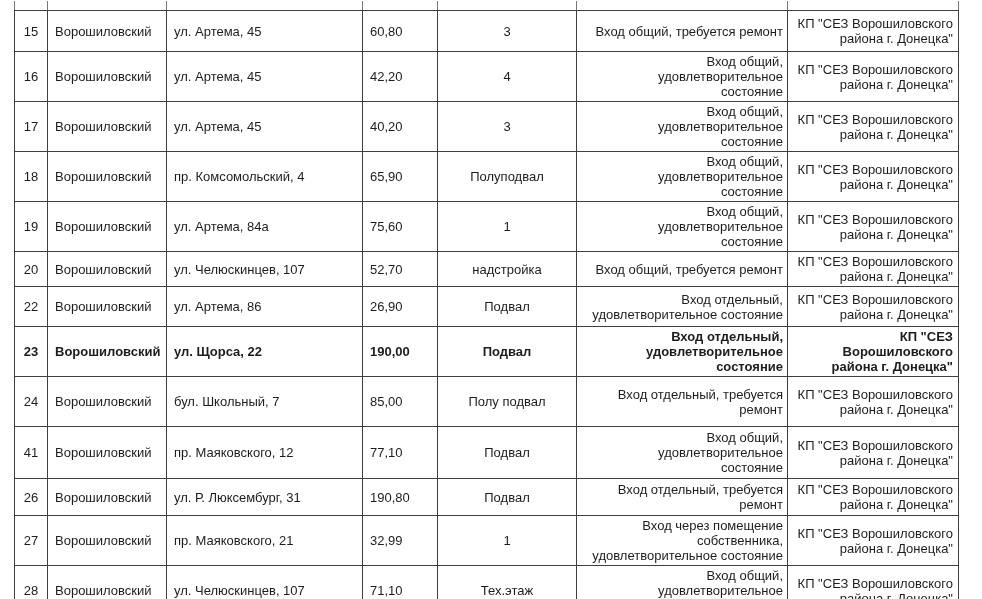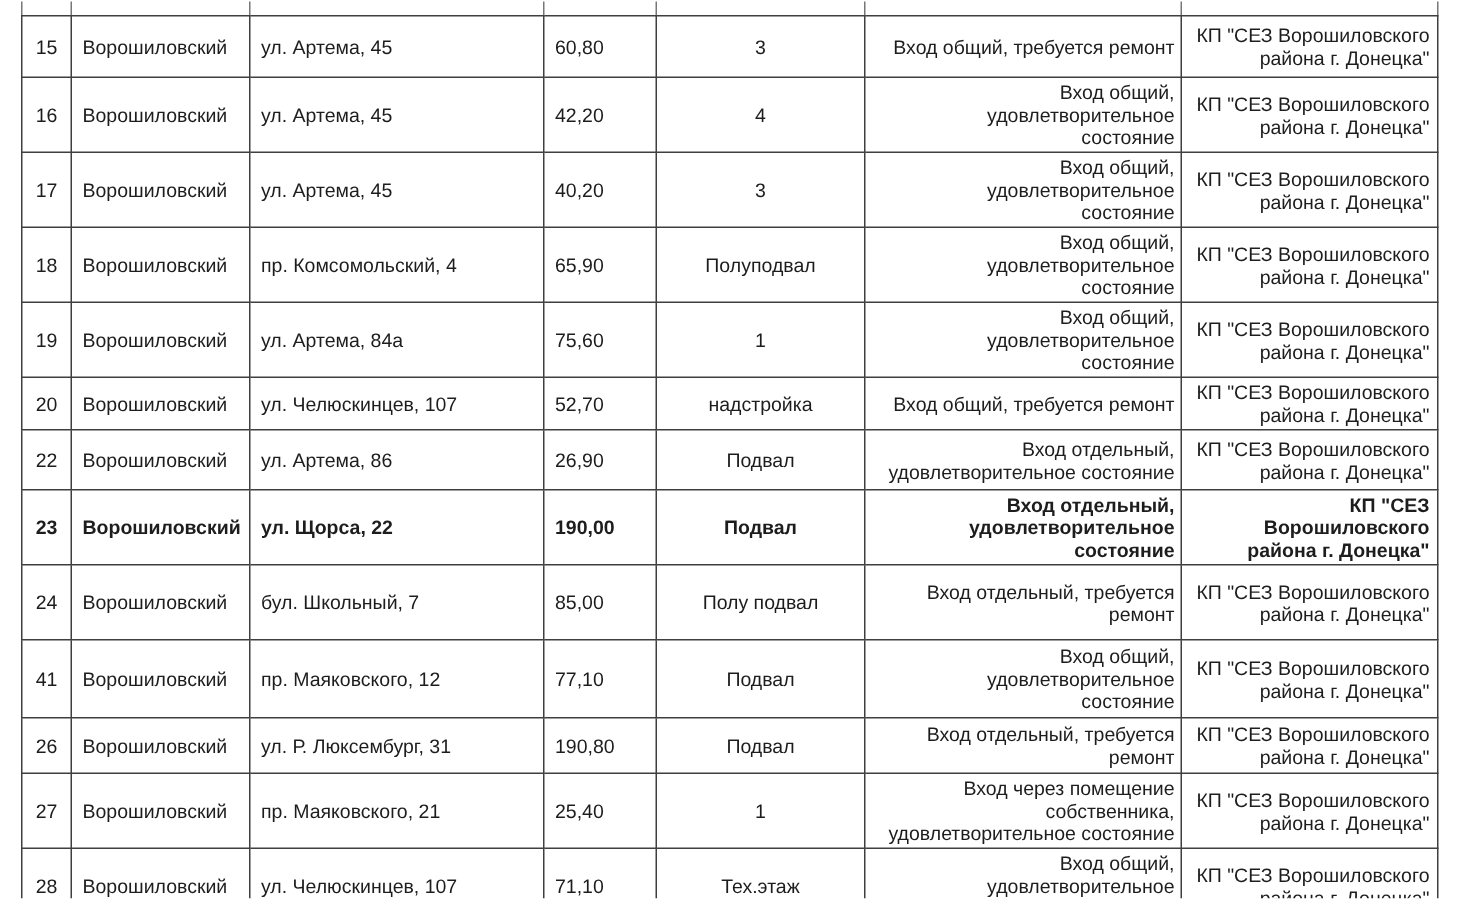--- a/index.html
+++ b/index.html
@@ -180,21 +180,21 @@
     <td class="c">Подвал</td>
     <td class="c pre cond">Вход отдельный, требуется
 ремонт</td>
     <td class="c pre comp">КП "СЕЗ Ворошиловского
 района г. Донецка"</td>
   </tr>
         <tr style="height: 50px;">
     <td class="c">27</td>
     <td>Ворошиловский</td>
     <td>пр. Маяковского, 21</td>
-    <td>25,40</td>
+    <td>32,99</td>
     <td class="c">1</td>
     <td class="c pre cond">Вход через помещение
 собственника,
 удовлетворительное состояние</td>
     <td class="c pre comp">КП "СЕЗ Ворошиловского
 района г. Донецка"</td>
   </tr>
         <tr style="height: 37px;">
     <td class="c">28</td>
     <td>Ворошиловский</td>

